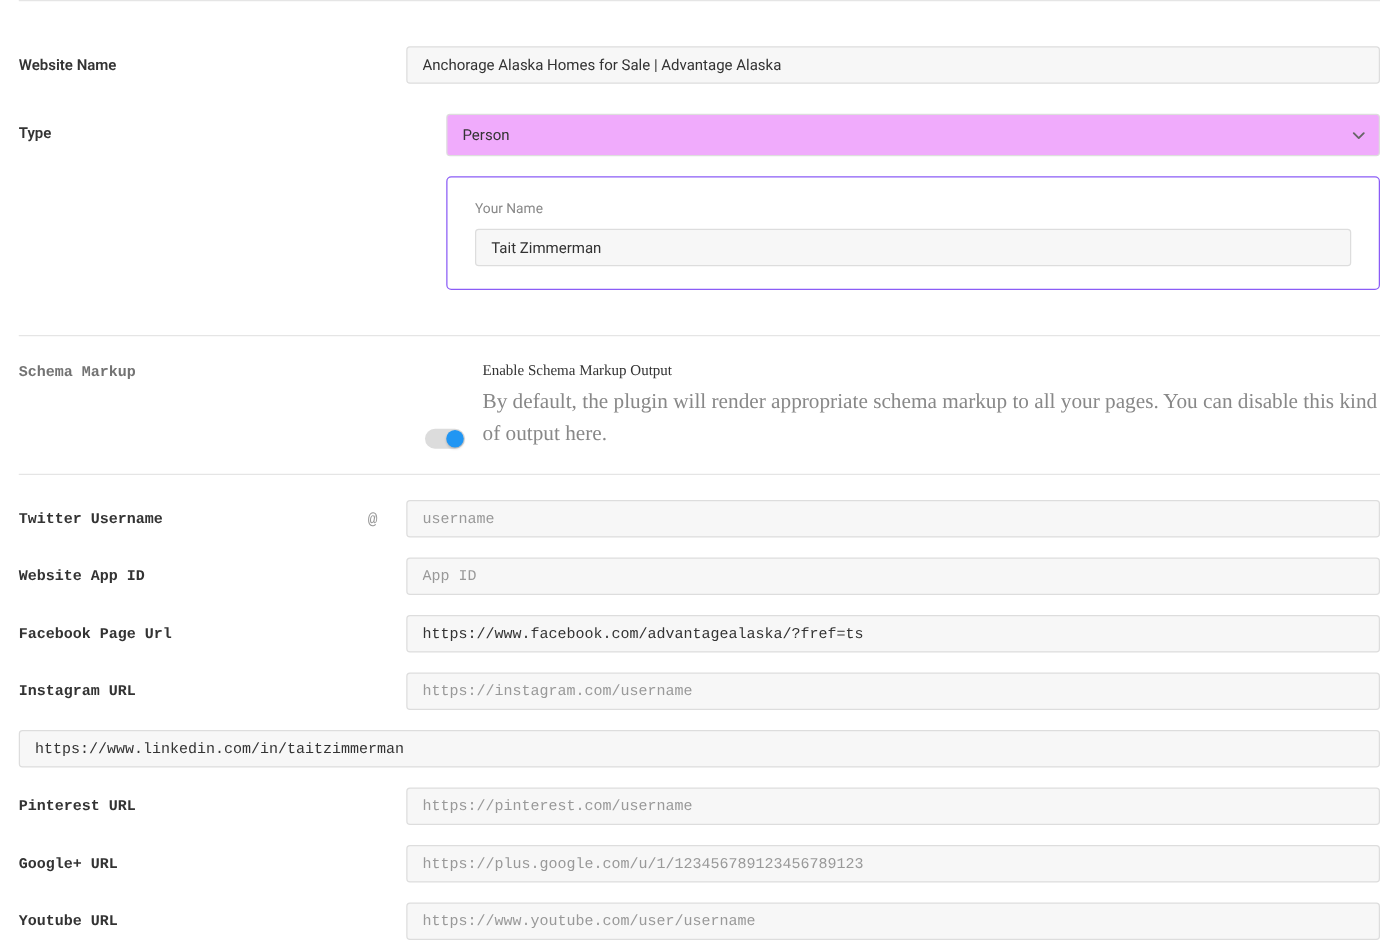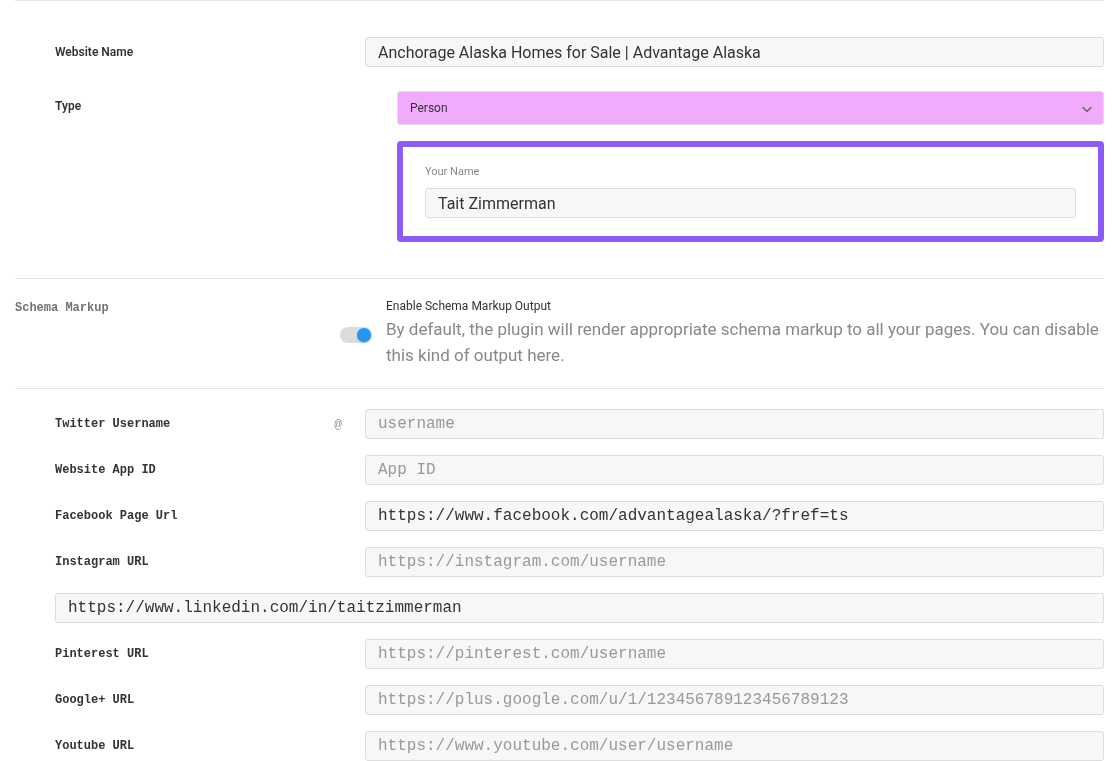--- a/index.html
+++ b/index.html
@@ -23,21 +23,20 @@
       border-top: 1px solid #e5e5e5;
       margin: 0;
     }
     .section {
       padding: 0;
     }
     .form-row {
       display: flex;
       align-items: center;
       padding: 12px 0;
-      margin-left: 40px;
     }
     .form-row.align-top {
       align-items: flex-start;
       gap: 32px;
     }
     .label-col {
       width: 310px;
       flex-shrink: 0;
       font-weight: 600;
       font-size: 12px;
@@ -53,21 +52,21 @@
       font-size: 13px;
       margin-right: 8px;
     }
     .input-col {
       flex: 1;
     }
     .text-input {
       width: 100%;
       height: 30px;
       padding: 6px 12px;
-      font-size: 16px;
+      font-size: 12px;
       border: 1px solid #ddd;
       border-radius: 3px;
       background: #f7f7f7;
       color: #333;
       font-family: inherit;
     }
     .text-input::placeholder {
       color: #999;
     }
     .select-wrapper {
@@ -89,21 +88,21 @@
     }
     .select-chevron {
       position: absolute;
       right: 12px;
       top: 50%;
       transform: translateY(-50%);
       pointer-events: none;
       color: #666;
     }
     .nested-box {
-      border: 6px solid #8b5cf6;
+      border: 1px solid #8b5cf6;
       border-radius: 4px;
       padding: 18px 22px;
       margin-top: 16px;
     }
     .nested-label {
       font-size: 11px;
       color: #888;
       font-weight: 400;
       margin-bottom: 10px;
       display: block;
@@ -117,22 +116,23 @@
       width: 325px;
       flex-shrink: 0;
       font-weight: 600;
       font-size: 12px;
       color: #737373;
       padding-top: 2px;
       font-family: Liberation Mono, monospace;
     }
     .toggle-content {
       display: flex;
-      align-items: center;
+      align-items: flex-end;
       flex: 1;
+      font-family: Liberation Serif, serif;
     }
     .toggle-switch {
       position: relative;
       width: 32px;
       height: 16px;
       background: #dcdcdc;
       border-radius: 10px;
       cursor: pointer;
       flex-shrink: 0;
       margin-top: 2px;

